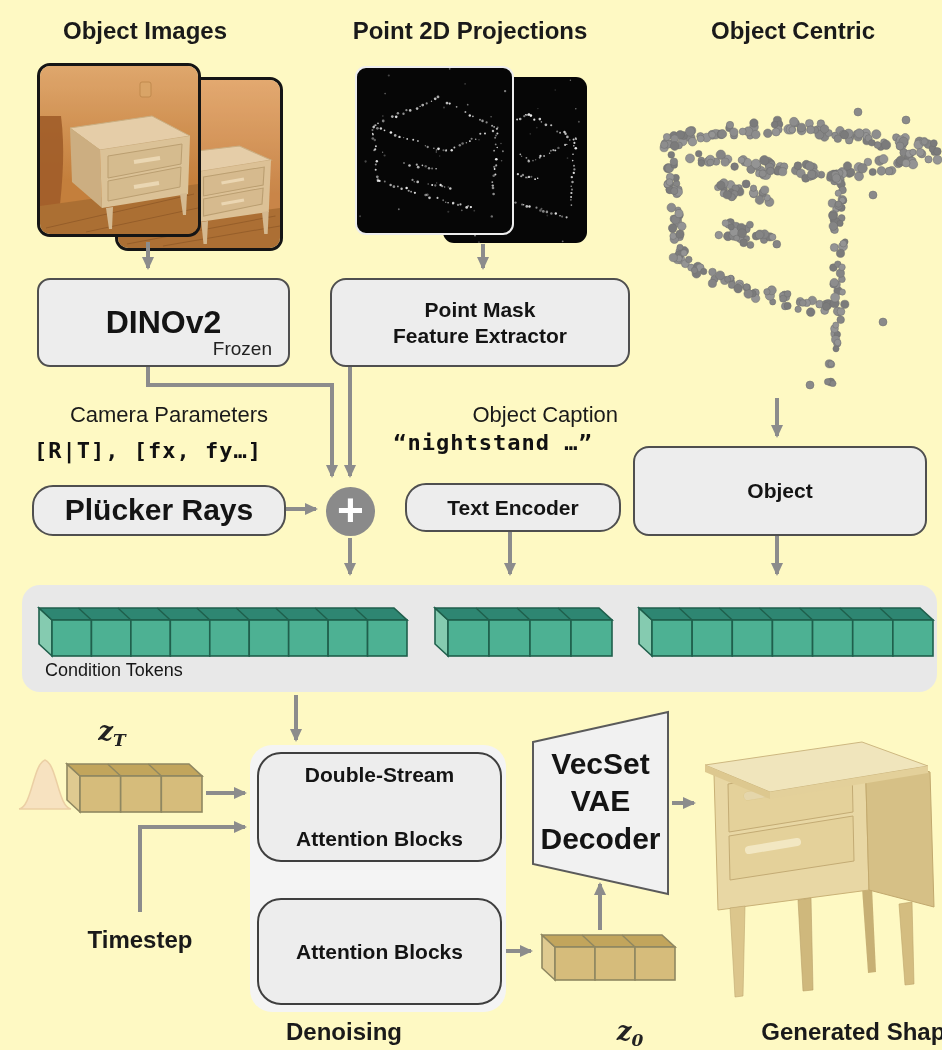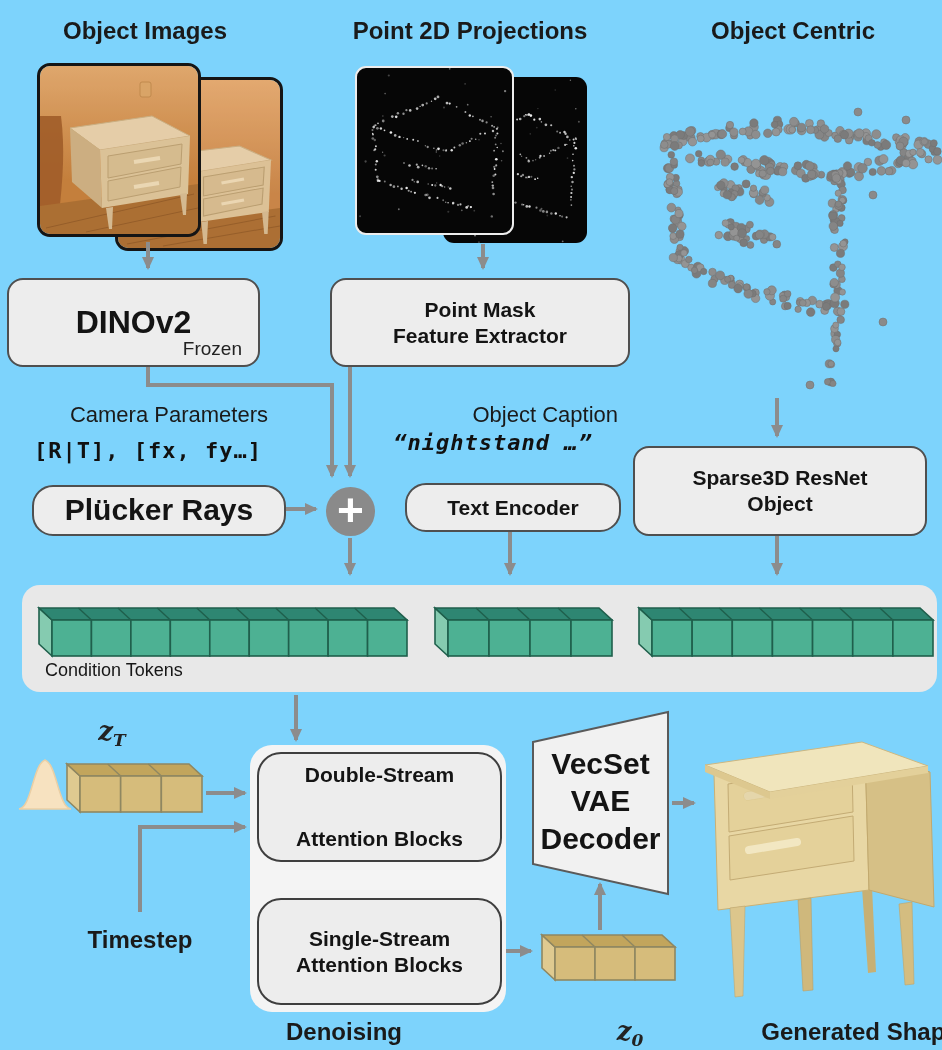--- a/index.html
+++ b/index.html
@@ -1,16 +1,16 @@
 <!DOCTYPE html>
 <html><head>
 <meta charset="utf-8">
 <style>
   html,body{margin:0;padding:0;background:#ffffff;}
-  #root{position:relative;width:942px;height:1050px;background:#7dd3fc;overflow:hidden;
+  #root{position:relative;width:942px;height:1050px;background:#fef9c3;overflow:hidden;
         font-family:"Liberation Sans",sans-serif;color:#1c1c1c;}
   .abs{position:absolute;}
   .hdr{font-size:24px;font-weight:600;text-align:center;line-height:1.25;color:#1a1a1a;}
   .lbl{font-size:22px;font-weight:500;text-align:right;color:#1a1a1a;}
   .mono{font-family:"DejaVu Sans Mono",monospace;font-weight:bold;font-size:22px;
         text-align:center;color:#111;letter-spacing:1px;white-space:nowrap;}
   .box{position:absolute;background:#ededed;border:2px solid #4f4f4f;border-radius:16px;
        display:flex;flex-direction:column;align-items:center;justify-content:center;
        font-size:21px;font-weight:600;line-height:1.22;text-align:center;color:#141414;}
   .box.small{border-radius:21px;}
@@ -828,21 +828,21 @@
       <path d="M206,793 L245,793" marker-end="url(#ah)"></path>
       <path d="M140,912 L140,827 L245,827" marker-end="url(#ah)"></path>
       <path d="M296,861 L296,888" marker-end="url(#ah)"></path>
       <path d="M500,951 L531,951" marker-end="url(#ah)"></path>
       <path d="M600,930 L600,884" marker-end="url(#ah)"></path>
       <path d="M672,803 L694,803" marker-end="url(#ah)"></path>
     </g>
     <polygon points="533,742 668,712 668,894 533,864" fill="#f1f1f1" stroke="#5a5a5a" stroke-width="2"></polygon>
   </svg>
 
-  <div class="box" style="left:7px;top:278px;width:249px;height:85px;font-size:32px;">
+  <div class="box" style="left:37px;top:278px;width:249px;height:85px;font-size:32px;border-radius:13px;">
     <span>DINOv2</span>
     <span class="frozen-tag">Frozen</span>
   </div>
 
   <div class="box" style="left:330px;top:278px;width:296px;height:85px;">
     <span>Point Mask</span>
     <span>Feature Extractor</span>
   </div>
 
   <div class="abs lbl" style="left:28px;top:402px;width:240px;">Camera Parameters</div>
@@ -850,28 +850,27 @@
 
   <div class="box small" style="left:32px;top:485px;width:250px;height:47px;font-size:30px;">
     <span>Plücker Rays</span>
   </div>
 
   <div class="plus-circle" style="left:326px;top:487px;">
     <span>+</span>
   </div>
 
   <div class="abs lbl" style="left:378px;top:402px;width:240px;">Object Caption</div>
-  <div class="abs mono" style="left:368px;top:430px;width:250px;font-style:italic;">“nightstand …”</div>
+  <div class="abs mono" style="left:368px;top:430px;width:250px;">“nightstand …”</div>
 
   <div class="box small" style="left:405px;top:483px;width:212px;height:45px;">
     <span>Text Encoder</span>
   </div>
 
   <div class="box" style="left:633px;top:446px;width:290px;height:86px;">
-    <span>Sparse3D ResNet</span>
     <span>Object</span>
   </div>
 
   <div class="band" style="left:22px;top:585px;width:915px;height:107px;"></div>
   <div class="abs" style="left:45px;top:660px;font-size:18px;color:#161616;">Condition Tokens</div>
 
   <div class="abs latent-label" style="left:82px;top:716px;width:60px;">
     <span>z</span><sub>T</sub>
   </div>
   <svg class="abs" style="left:16px;top:748px;" width="58" height="64">
@@ -879,21 +878,20 @@
   </svg>
 
   <div class="container-soft" style="left:250px;top:745px;width:256px;height:267px;"></div>
 
   <div class="box" style="left:257px;top:752px;width:241px;height:106px;border-radius:24px;border-color:#3f3f3f;gap:38px;">
     <span>Double-Stream</span>
     <span>Attention Blocks</span>
   </div>
 
   <div class="box" style="left:257px;top:898px;width:241px;height:103px;border-radius:24px;border-color:#3f3f3f;">
-    <span>Single-Stream</span>
     <span>Attention Blocks</span>
   </div>
 
   <div class="abs caption-bottom" style="left:60px;top:926px;width:160px;">Timestep</div>
 
   <div class="abs caption-bottom" style="left:214px;top:1018px;width:260px;">Denoising Transformer</div>
 
   <div class="abs" style="left:533px;top:738px;width:135px;height:126px;display:flex;flex-direction:column;
        align-items:center;justify-content:center;font-size:30px;font-weight:600;line-height:1.25;color:#141414;">
     <span>VecSet</span>

